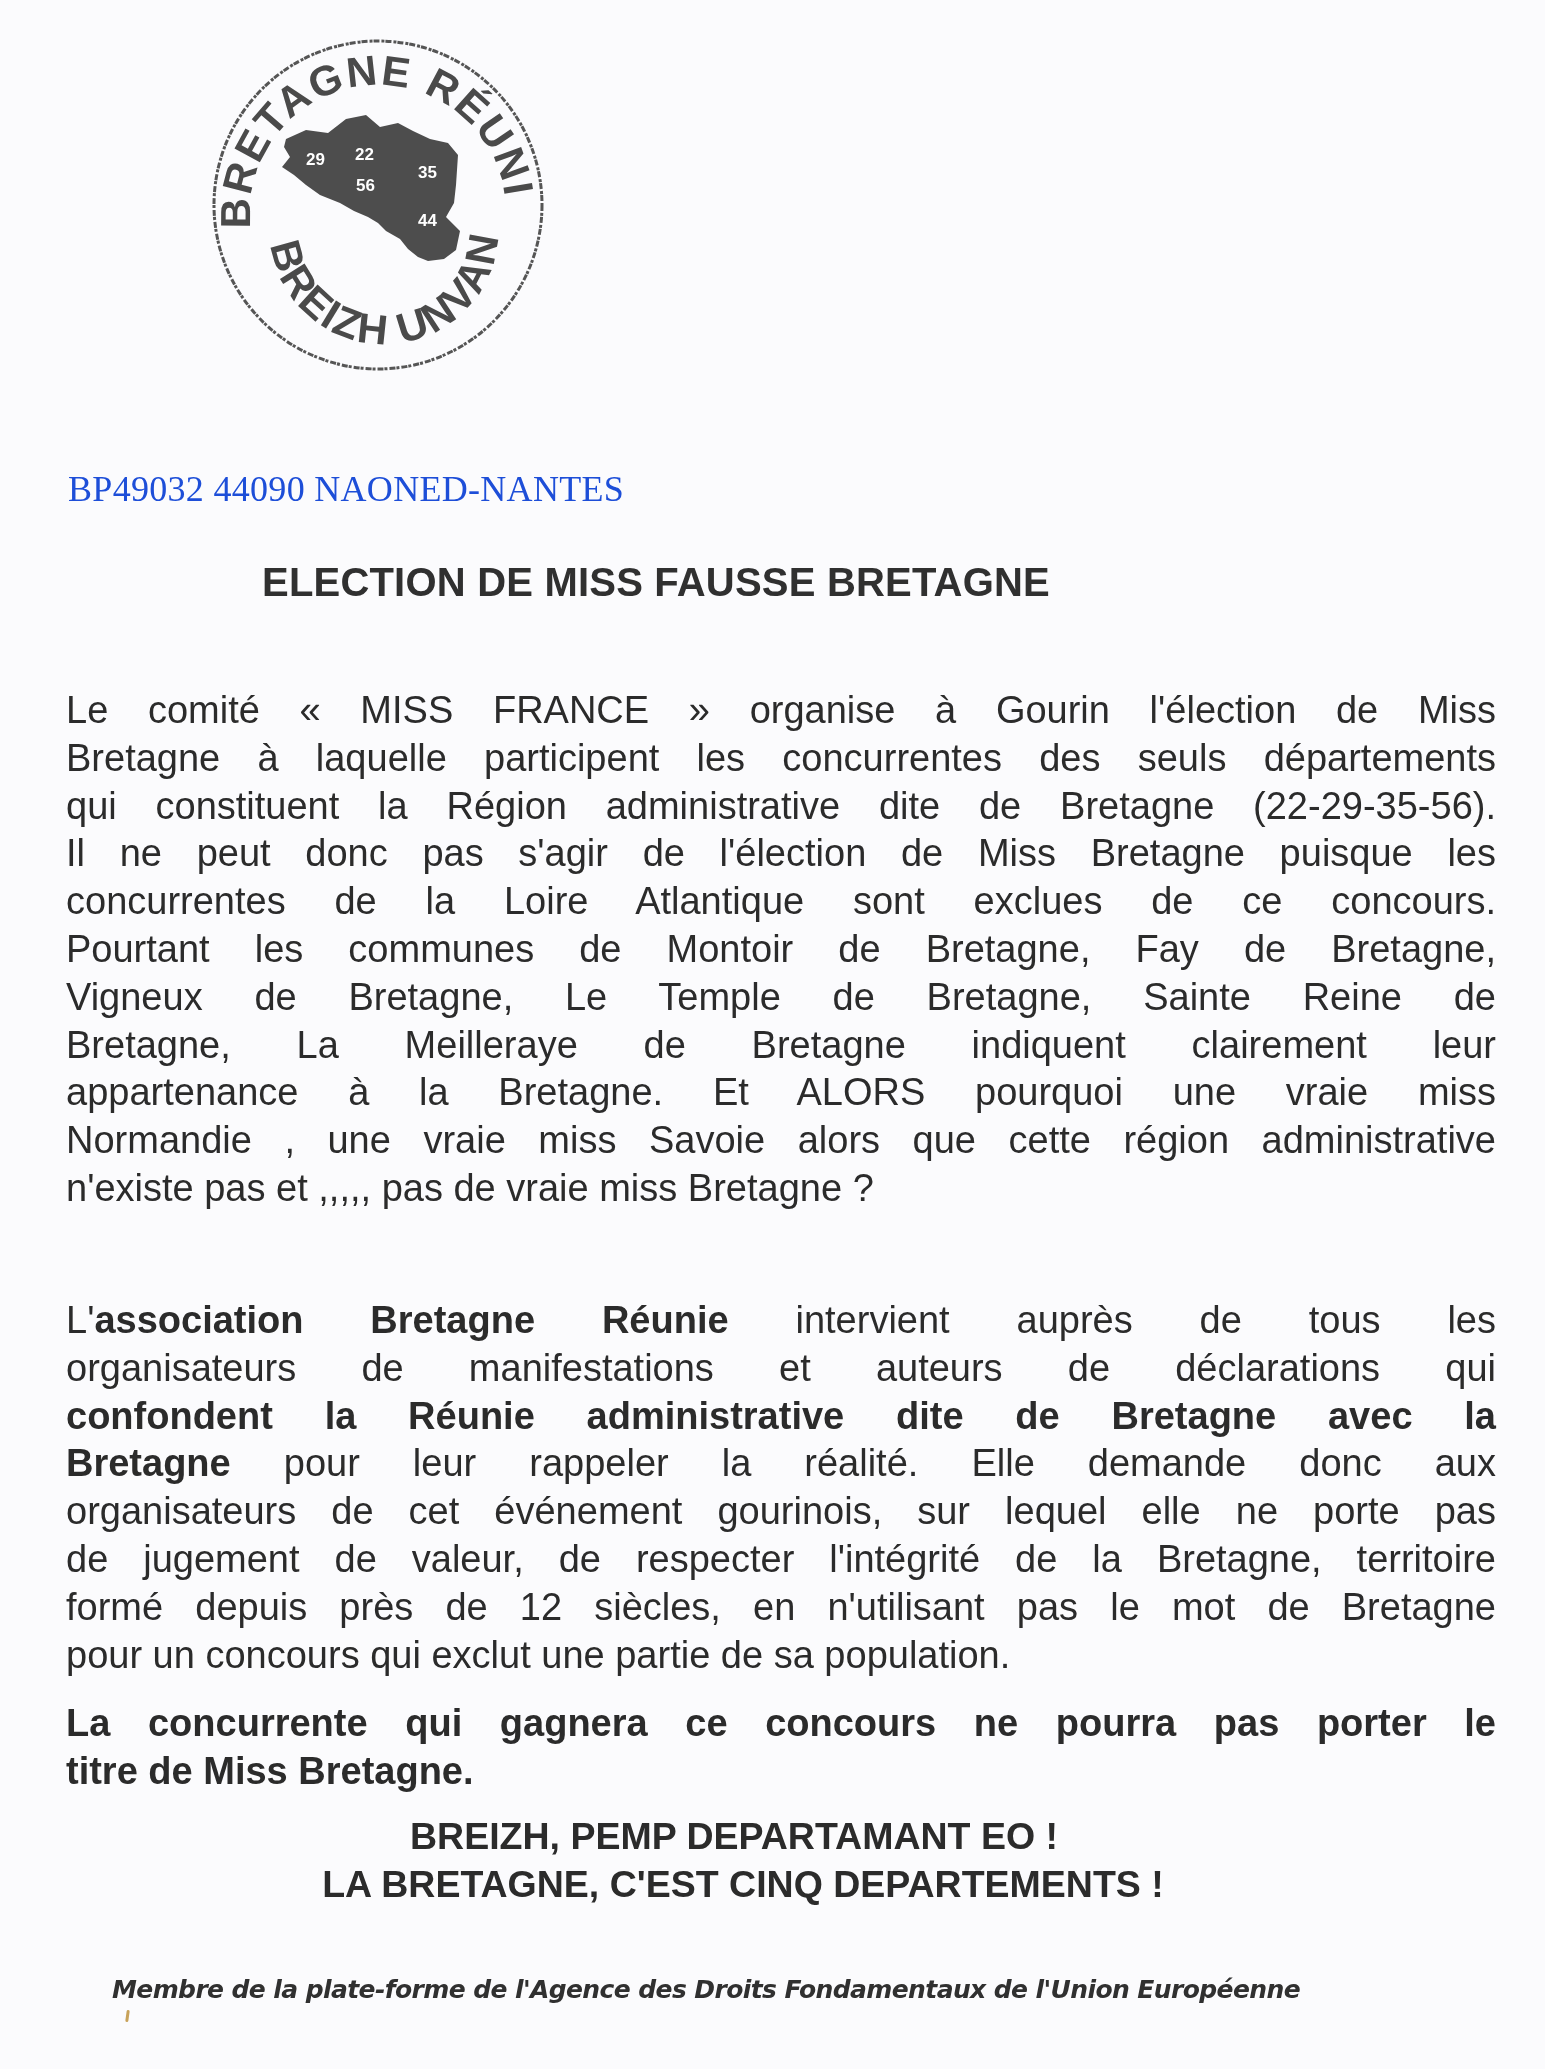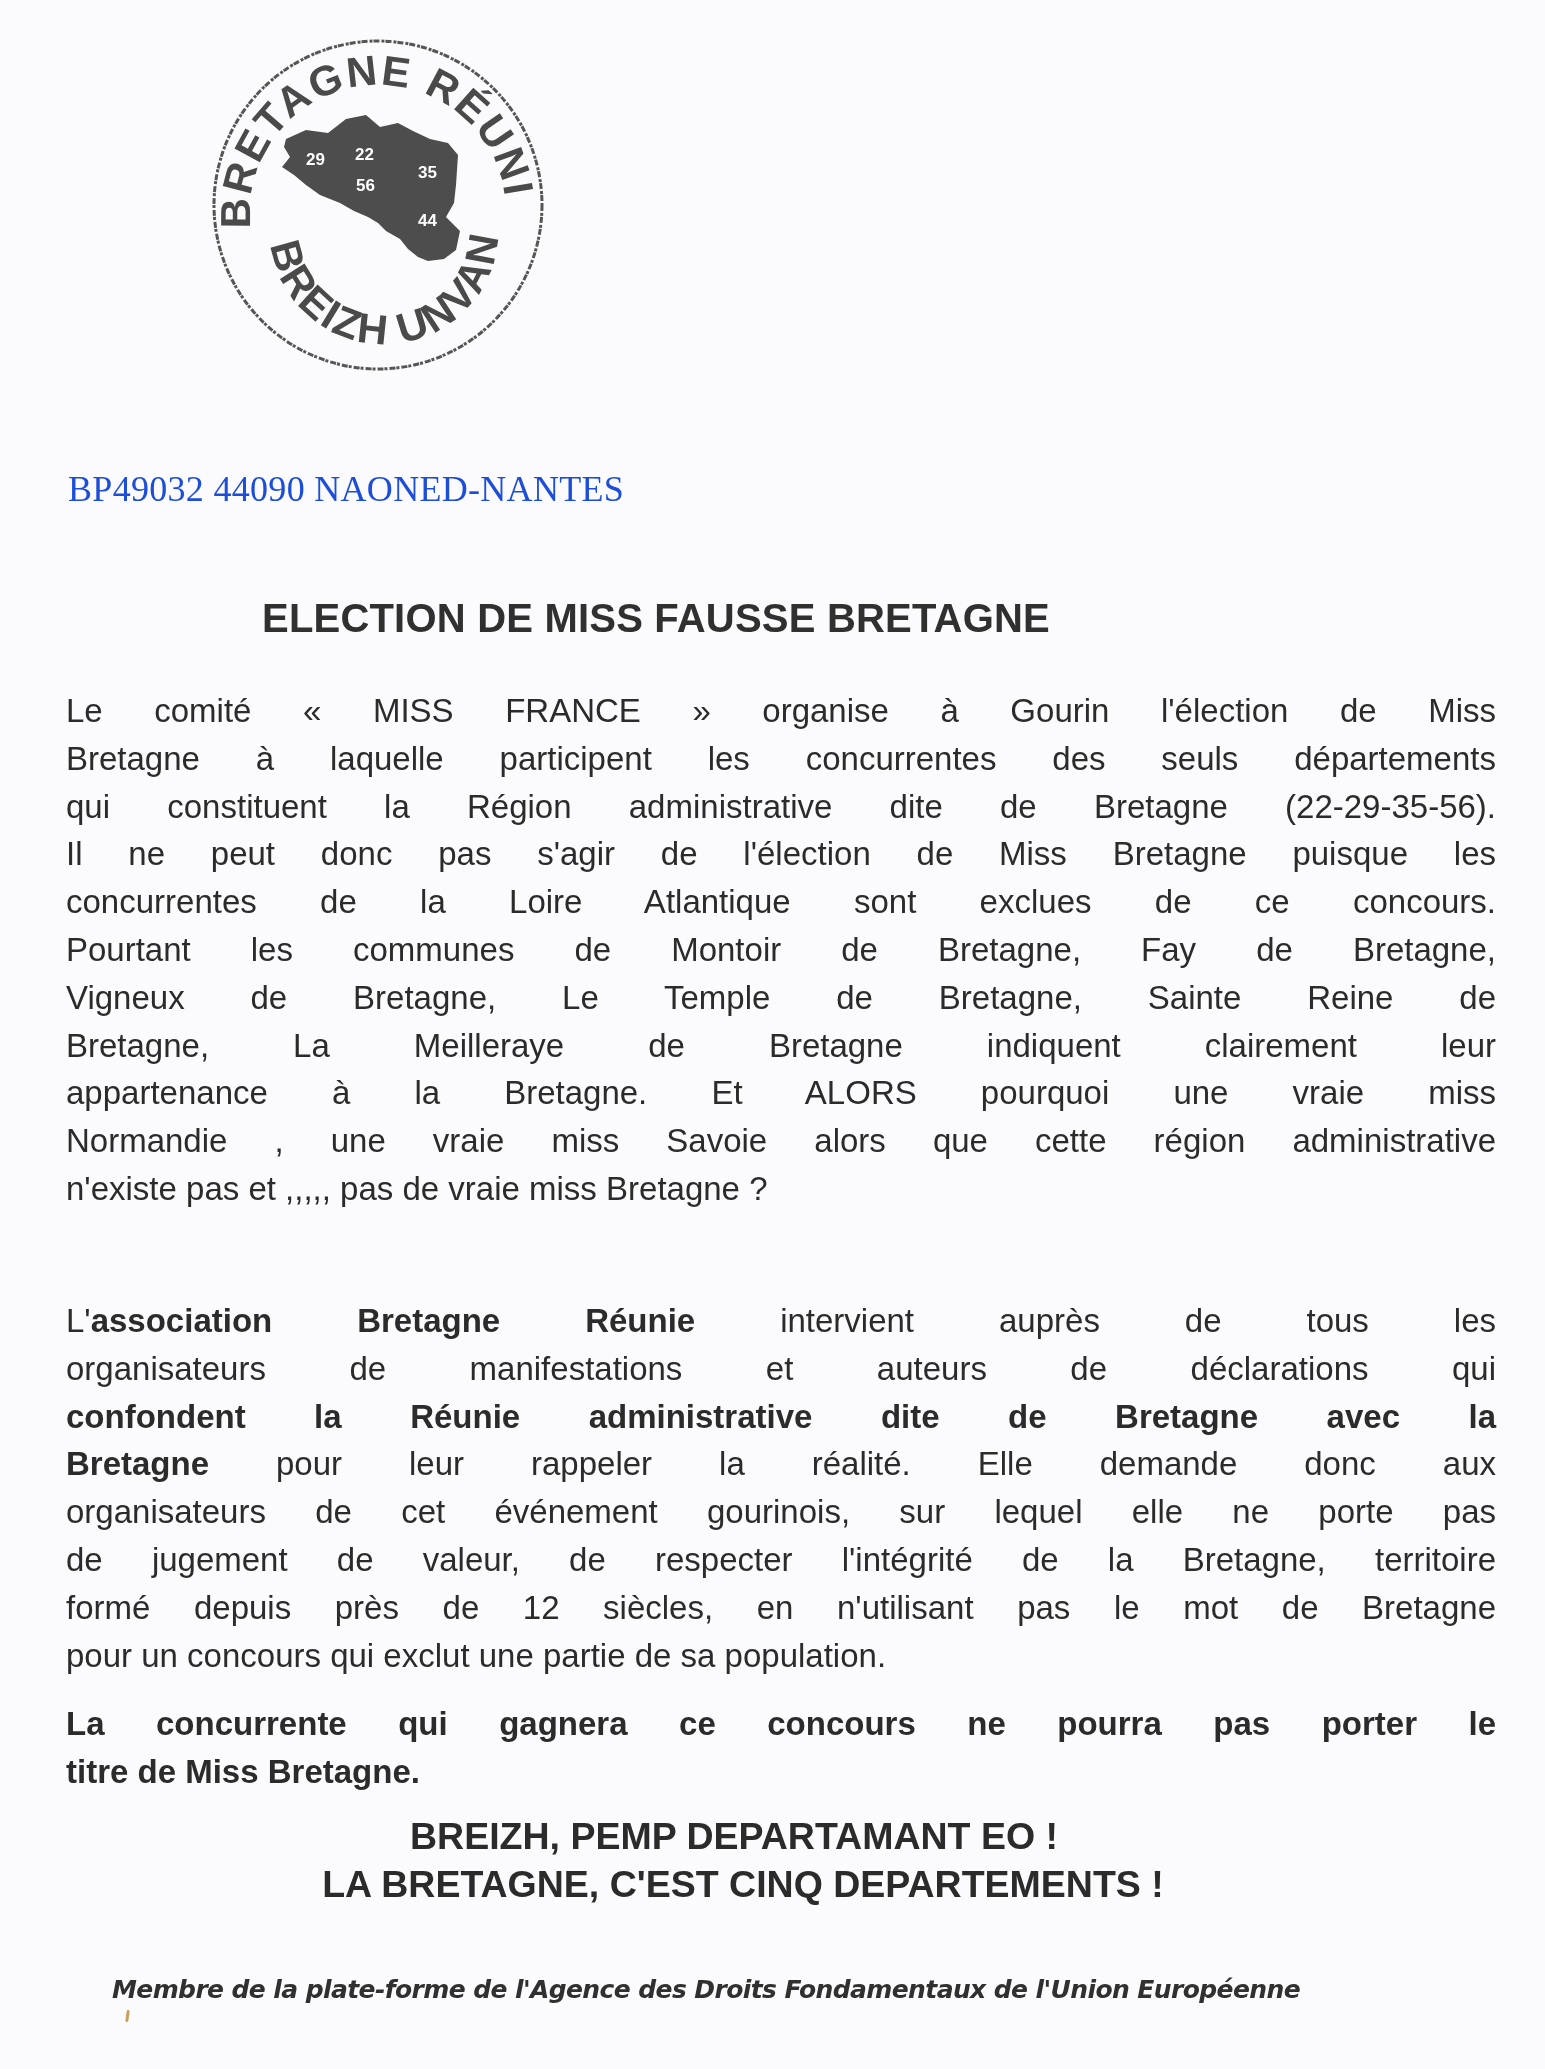--- a/index.html
+++ b/index.html
@@ -22,35 +22,35 @@
   .address {
     position: absolute; left: 68px; top: 468px;
     font-family: "Liberation Serif", "DejaVu Serif", serif;
     font-size: 36px; letter-spacing: 0.3px;
     color: #1d4ed8;
     white-space: nowrap;
   }
 
   
   .title {
-    position: absolute; left: 262px; top: 596px;
+    position: absolute; left: 262px; top: 560px;
     width: 960px;
     font-family: "Liberation Sans", "DejaVu Sans", sans-serif;
     font-weight: bold; font-size: 40px;
     letter-spacing: 0.2px;
     color: #303030;
     white-space: nowrap;
     transform: scaleX(1.0);
   }
 
   
   .body-block {
     position: absolute; left: 66px; width: 1430px;
     font-family: "Liberation Sans", "DejaVu Sans", sans-serif;
-    font-size: 33px; line-height: 47.8px;
+    font-size: 38px; line-height: 47.8px;
     color: #2b2b2b;
     text-align: justify;
     text-align-last: left;
   }
   .para1 { top: 687px; }
   .para2 { top: 1297px; }
   .para3 { top: 1700px; font-weight: bold; }
   .line { display: block; text-align: justify; text-align-last: justify; white-space: nowrap; }
   .line.last { text-align-last: left; }
   .b { font-weight: bold; }

